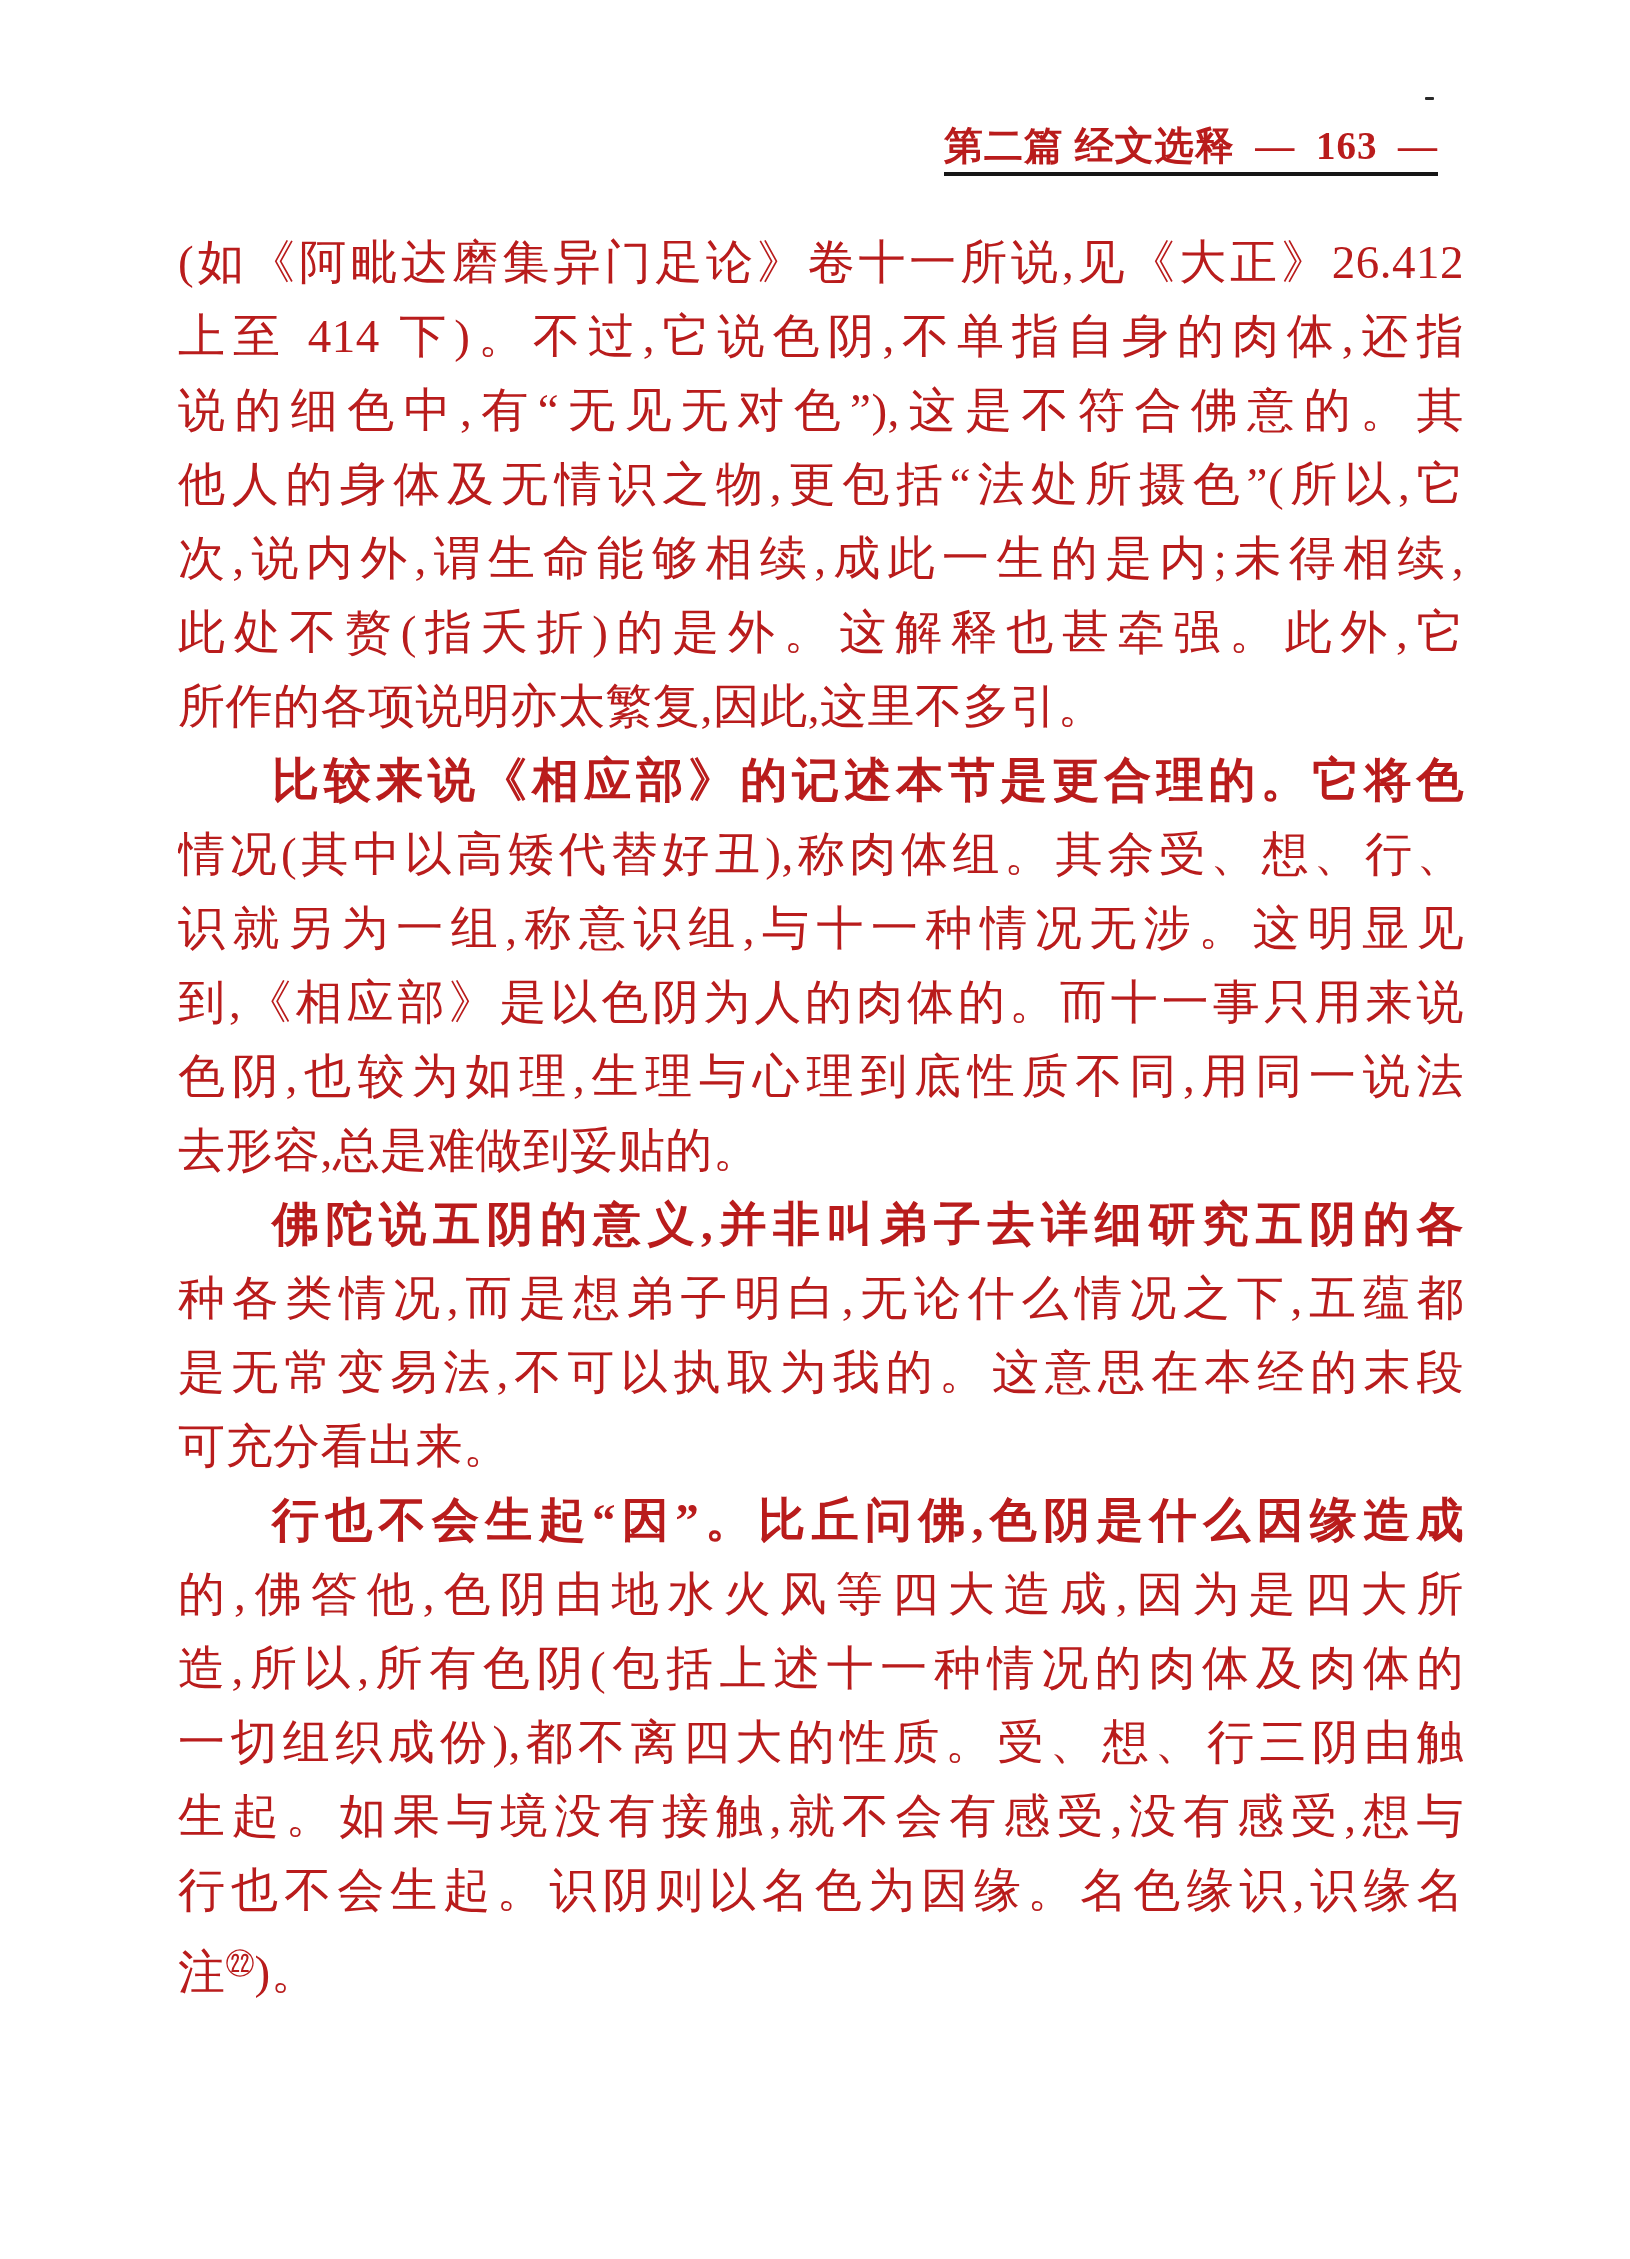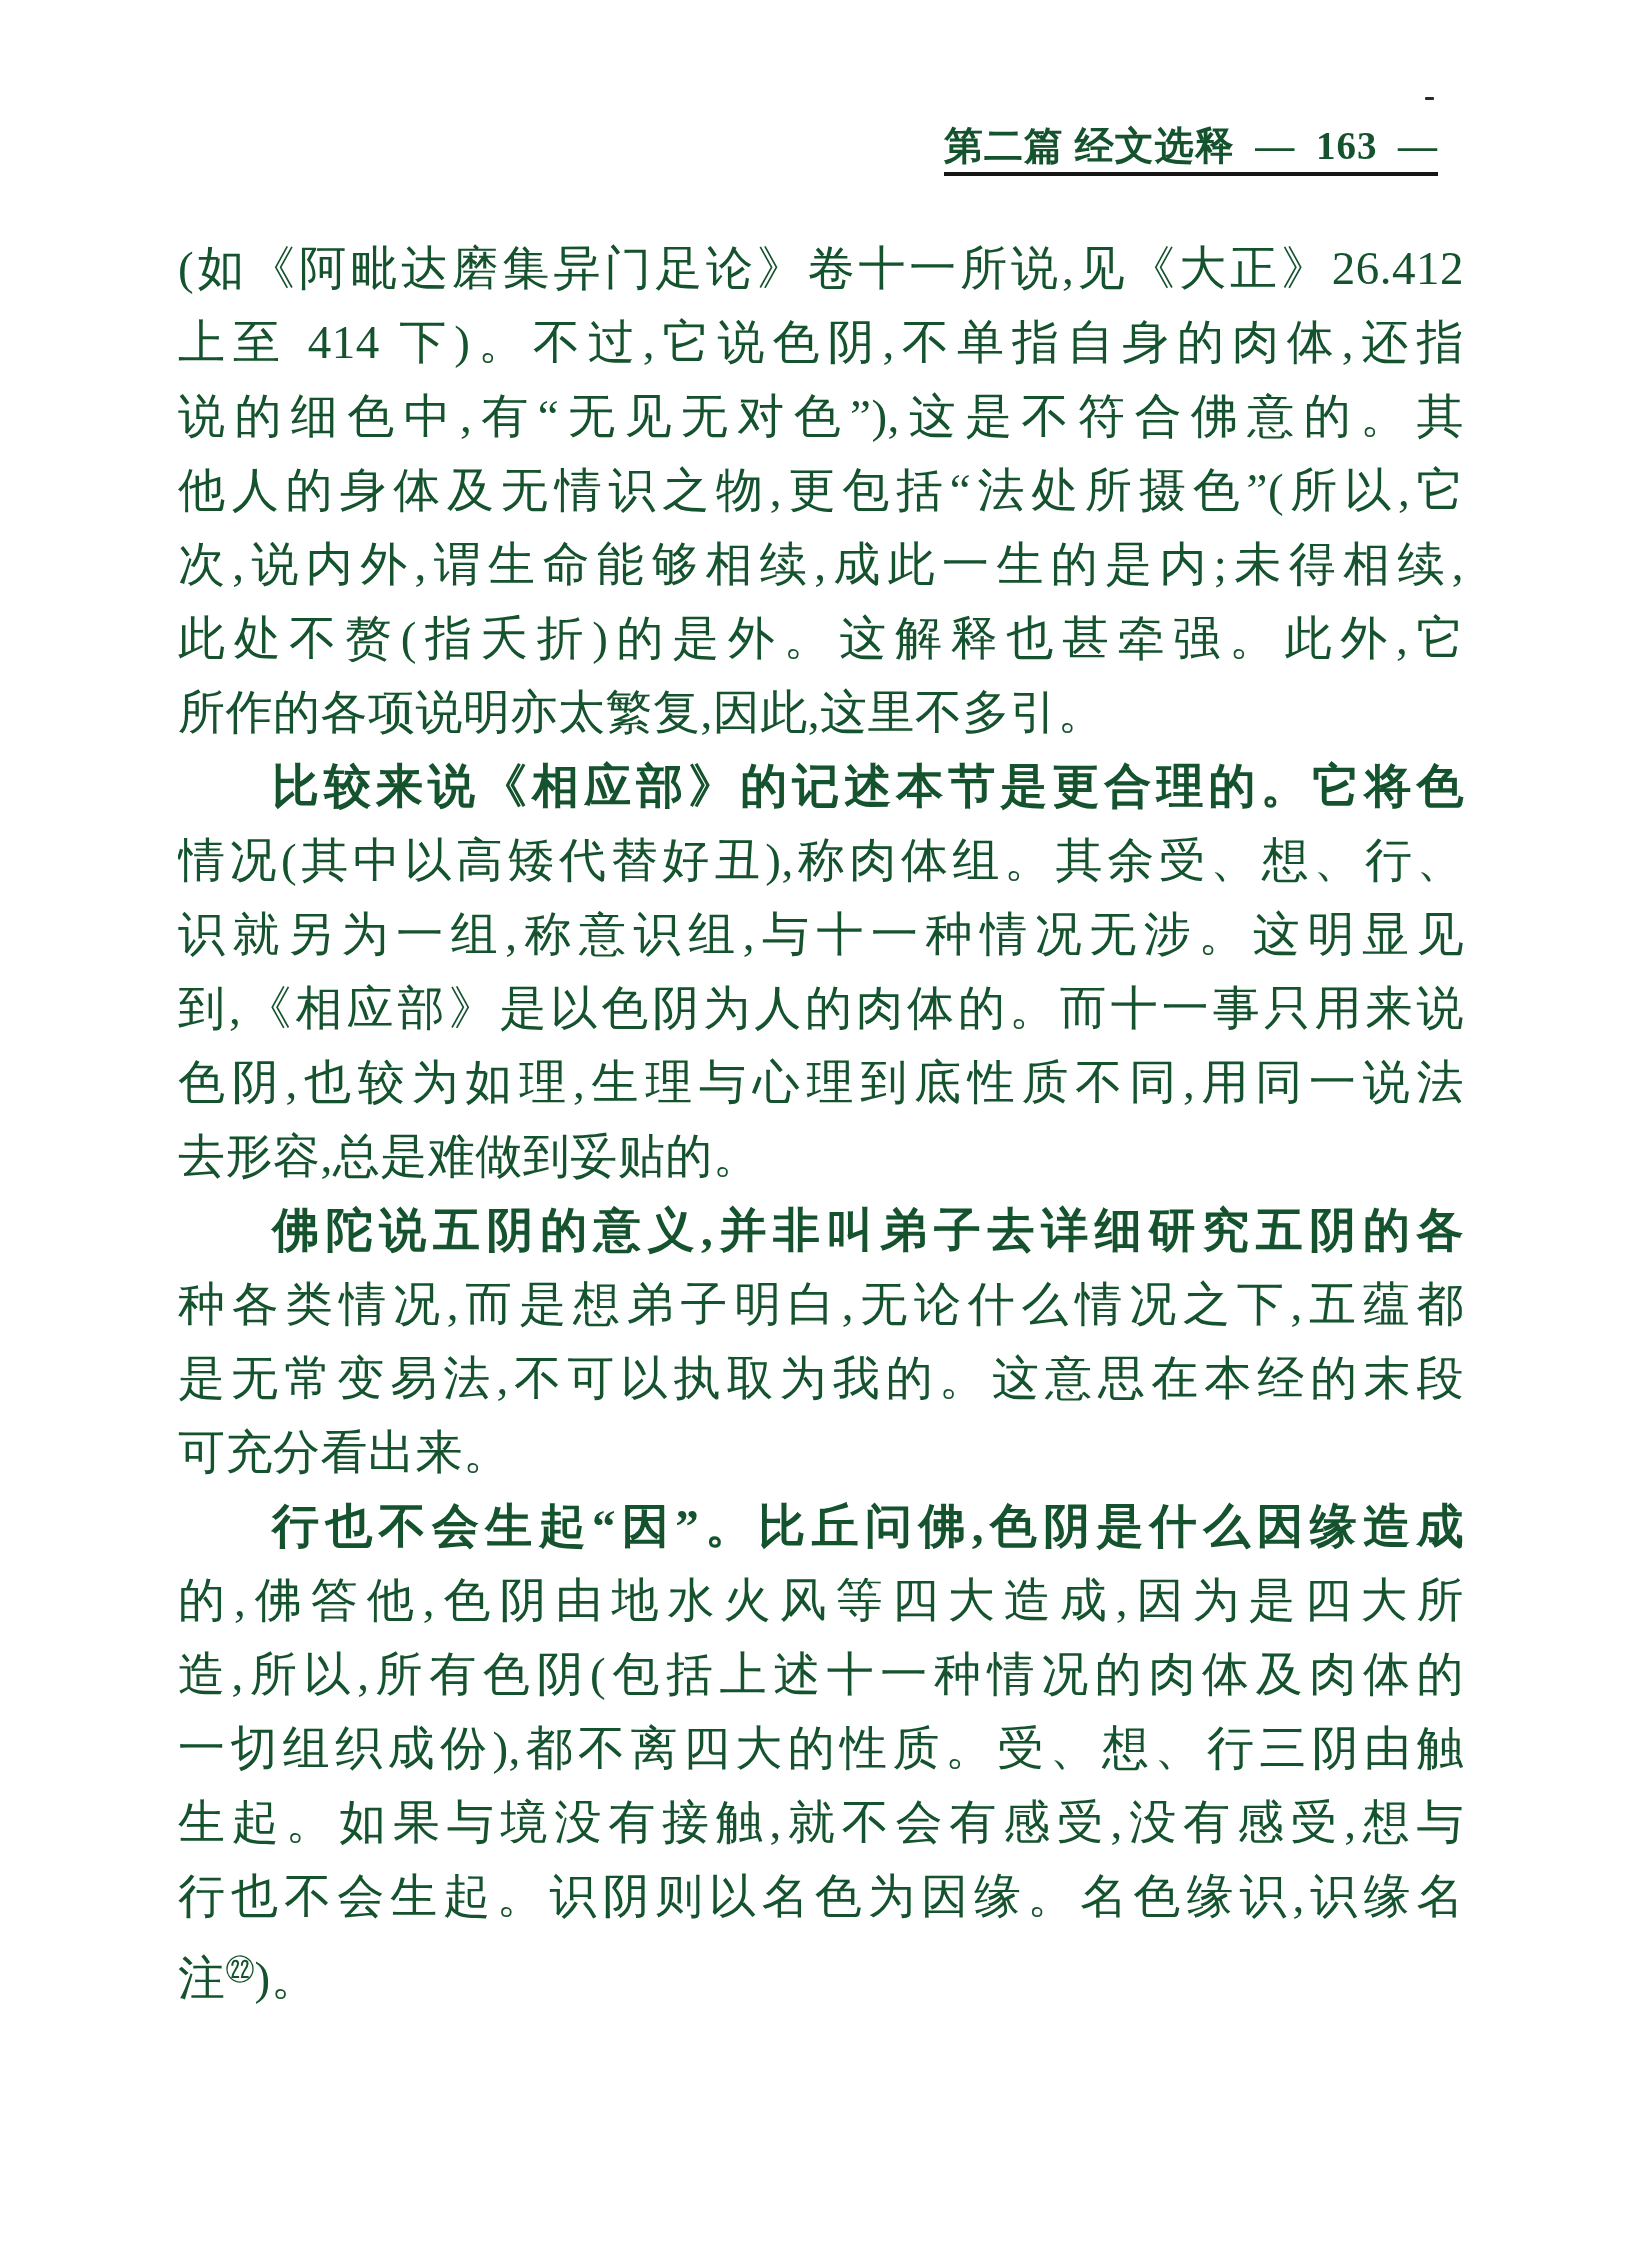--- a/index.html
+++ b/index.html
@@ -8,21 +8,21 @@
     background: #e8e8e8;
   }
   #page {
     position: relative;
     width: 1631px;
     height: 2259px;
     margin: 0 auto;
     background: #ffffff;
     overflow: hidden;
     font-family: "Liberation Serif", "DejaVu Serif", serif;
-    color: #14532d;
+    color: #b91c1c;
   }
   
   #running-header {
     position: absolute;
     left: 944px;
     top: 123px;
     width: 494px;
     display: flex;
     justify-content: space-between;
     align-items: baseline;
@@ -42,21 +42,21 @@
     top: 97px;
     width: 8.8px;
     height: 2.9px;
     background: #2a2a2a;
     border-radius: 1px;
   }
   
   #body-text {
     position: absolute;
     left: 178px;
-    top: 231px;
+    top: 225px;
     width: 1286px;
     font-size: 47px;
     line-height: 74px;
     letter-spacing: 0.5px;
   }
   .paragraph { margin: 0; padding: 0; }
   .line {
     text-align: justify;
     
     text-align-last: justify;

